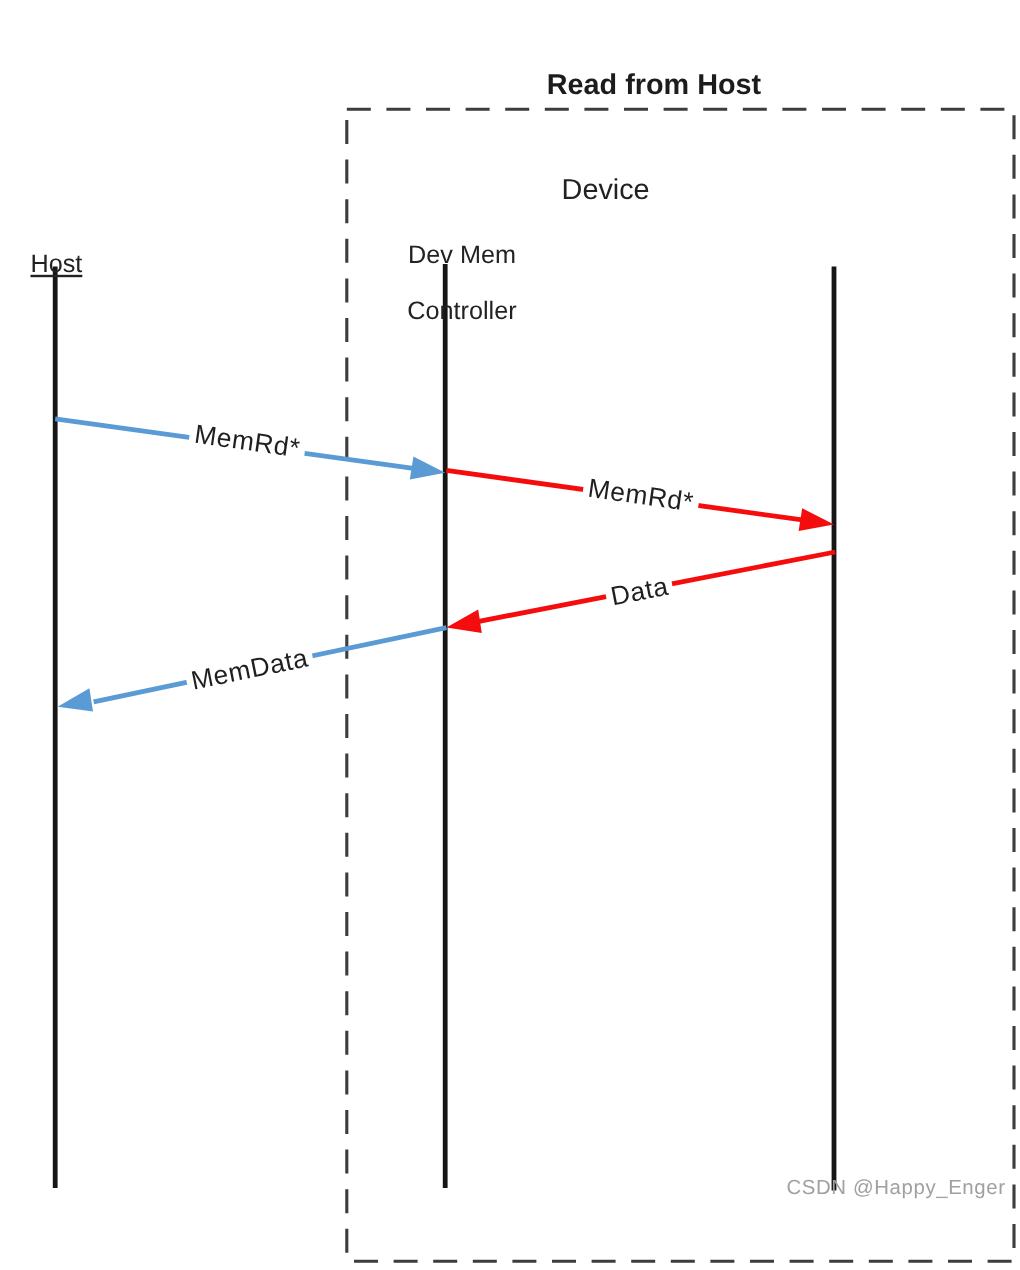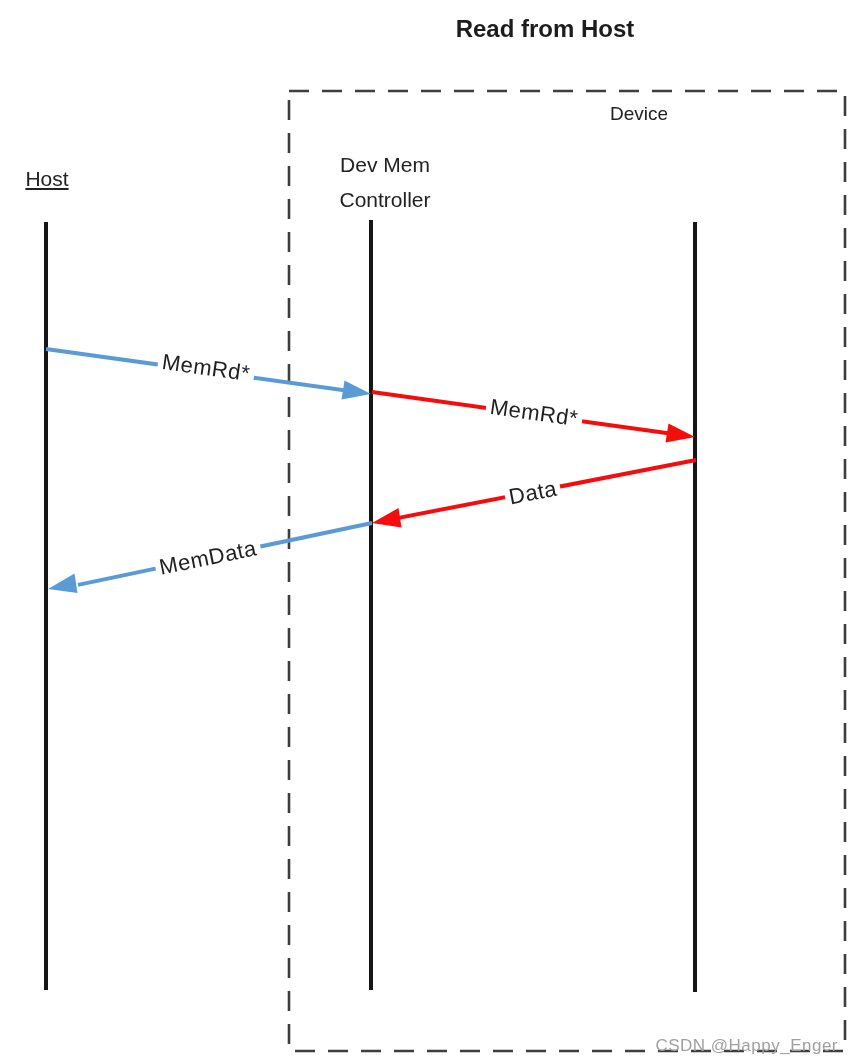--- a/index.html
+++ b/index.html
@@ -22,51 +22,52 @@
   .lifeline { stroke: var(--line, #161616); stroke-width: 4; }
   .msg-blue { stroke: var(--blue, #5b9bd5); stroke-width: 4; }
   .msg-red  { stroke: var(--red, #f50d0d);  stroke-width: 4; }
   .head-blue { fill: var(--blue, #5b9bd5); stroke: none; }
   .head-red  { fill: var(--red, #f50d0d);  stroke: none; }
 
   .txt {
     position: absolute;
     color: #222222;
     white-space: nowrap;
+    margin-top: 42px;
   }
   .title {
     left: 395px; top: 15px; width: 300px;
     text-align: center;
     font-size: 24px;
     font-weight: bold;
     color: #1c1c1c;
   }
-  .device-label { left: 468px; top: 103px; width: 200px; text-align: right; font-size: 19px; }
+  .device-label { left: 468px; top: 103px; width: 200px; text-align: left; font-size: 24px; }
   .ll-label { text-align: center; font-size: 21px; }
   .ll-host { left: 2px;  top: 167px; width: 90px; text-decoration: underline; }
-  .ll-ctrl { left: 315px; top: 147px; width: 140px; white-space: normal; line-height: 35px; }
+  .ll-ctrl { left: 315px; top: 147px; width: 140px; white-space: normal; line-height: 47px; }
   .ll-mem  { left: 640px; top: 167px; width: 150px; }
 
   .msg-label {
     position: absolute;
     font-size: 22px;
     letter-spacing: 0.5px;
     color: #1f1f1f;
     background: #ffffff;
     padding: 0 4px;
     white-space: nowrap;
   }
   .msg-1 { left: 206px; top: 368px; transform: translate(-50%,-50%) rotate(8deg); }
   .msg-2 { left: 534px; top: 413px; transform: translate(-50%,-50%) rotate(8deg); }
   .msg-3 { left: 533px; top: 493px; transform: translate(-50%,-50%) rotate(-11deg); }
   .msg-4 { left: 208px; top: 558px; transform: translate(-50%,-50%) rotate(-11.5deg); }
 
   .watermark {
     position: absolute;
-    right: 12px; top: 1036px;
+    right: 12px; top: 980px;
     font-size: 17px;
     color: var(--watermark, #a0a0a0);
     letter-spacing: 0.5px;
   }
 </style>
 </head>
 <body>
 
 <div id="canvas">
 

